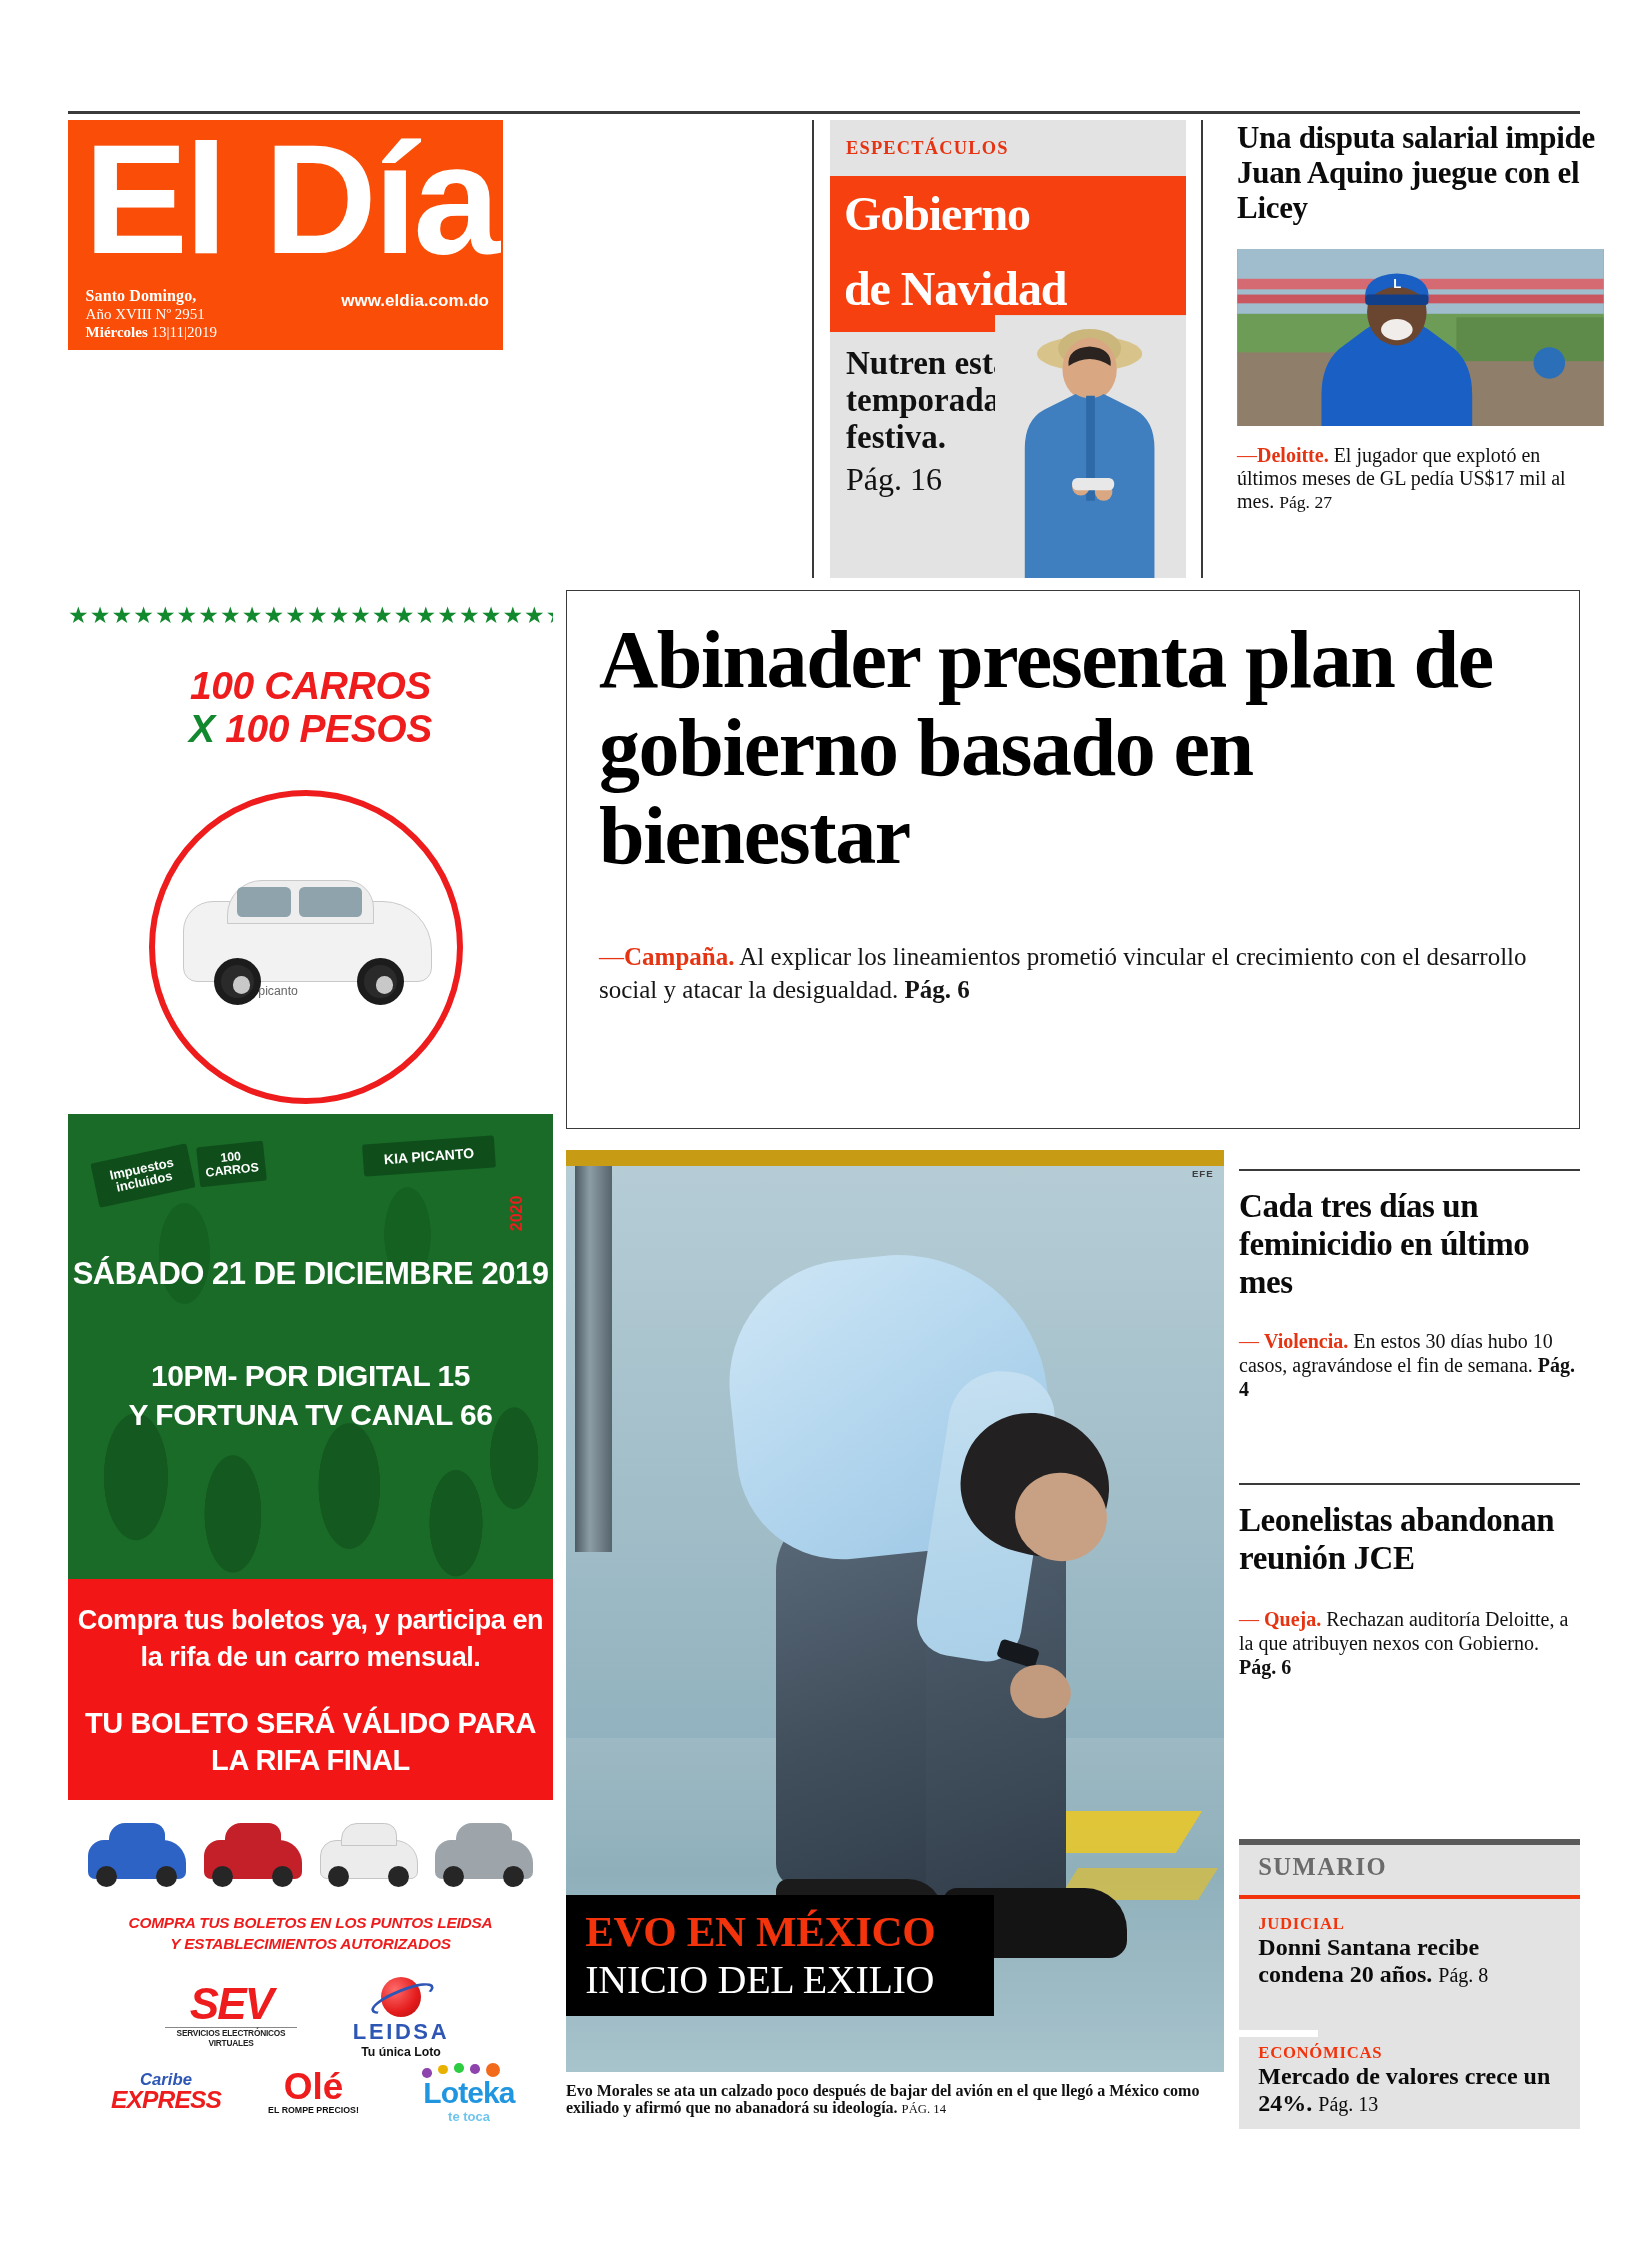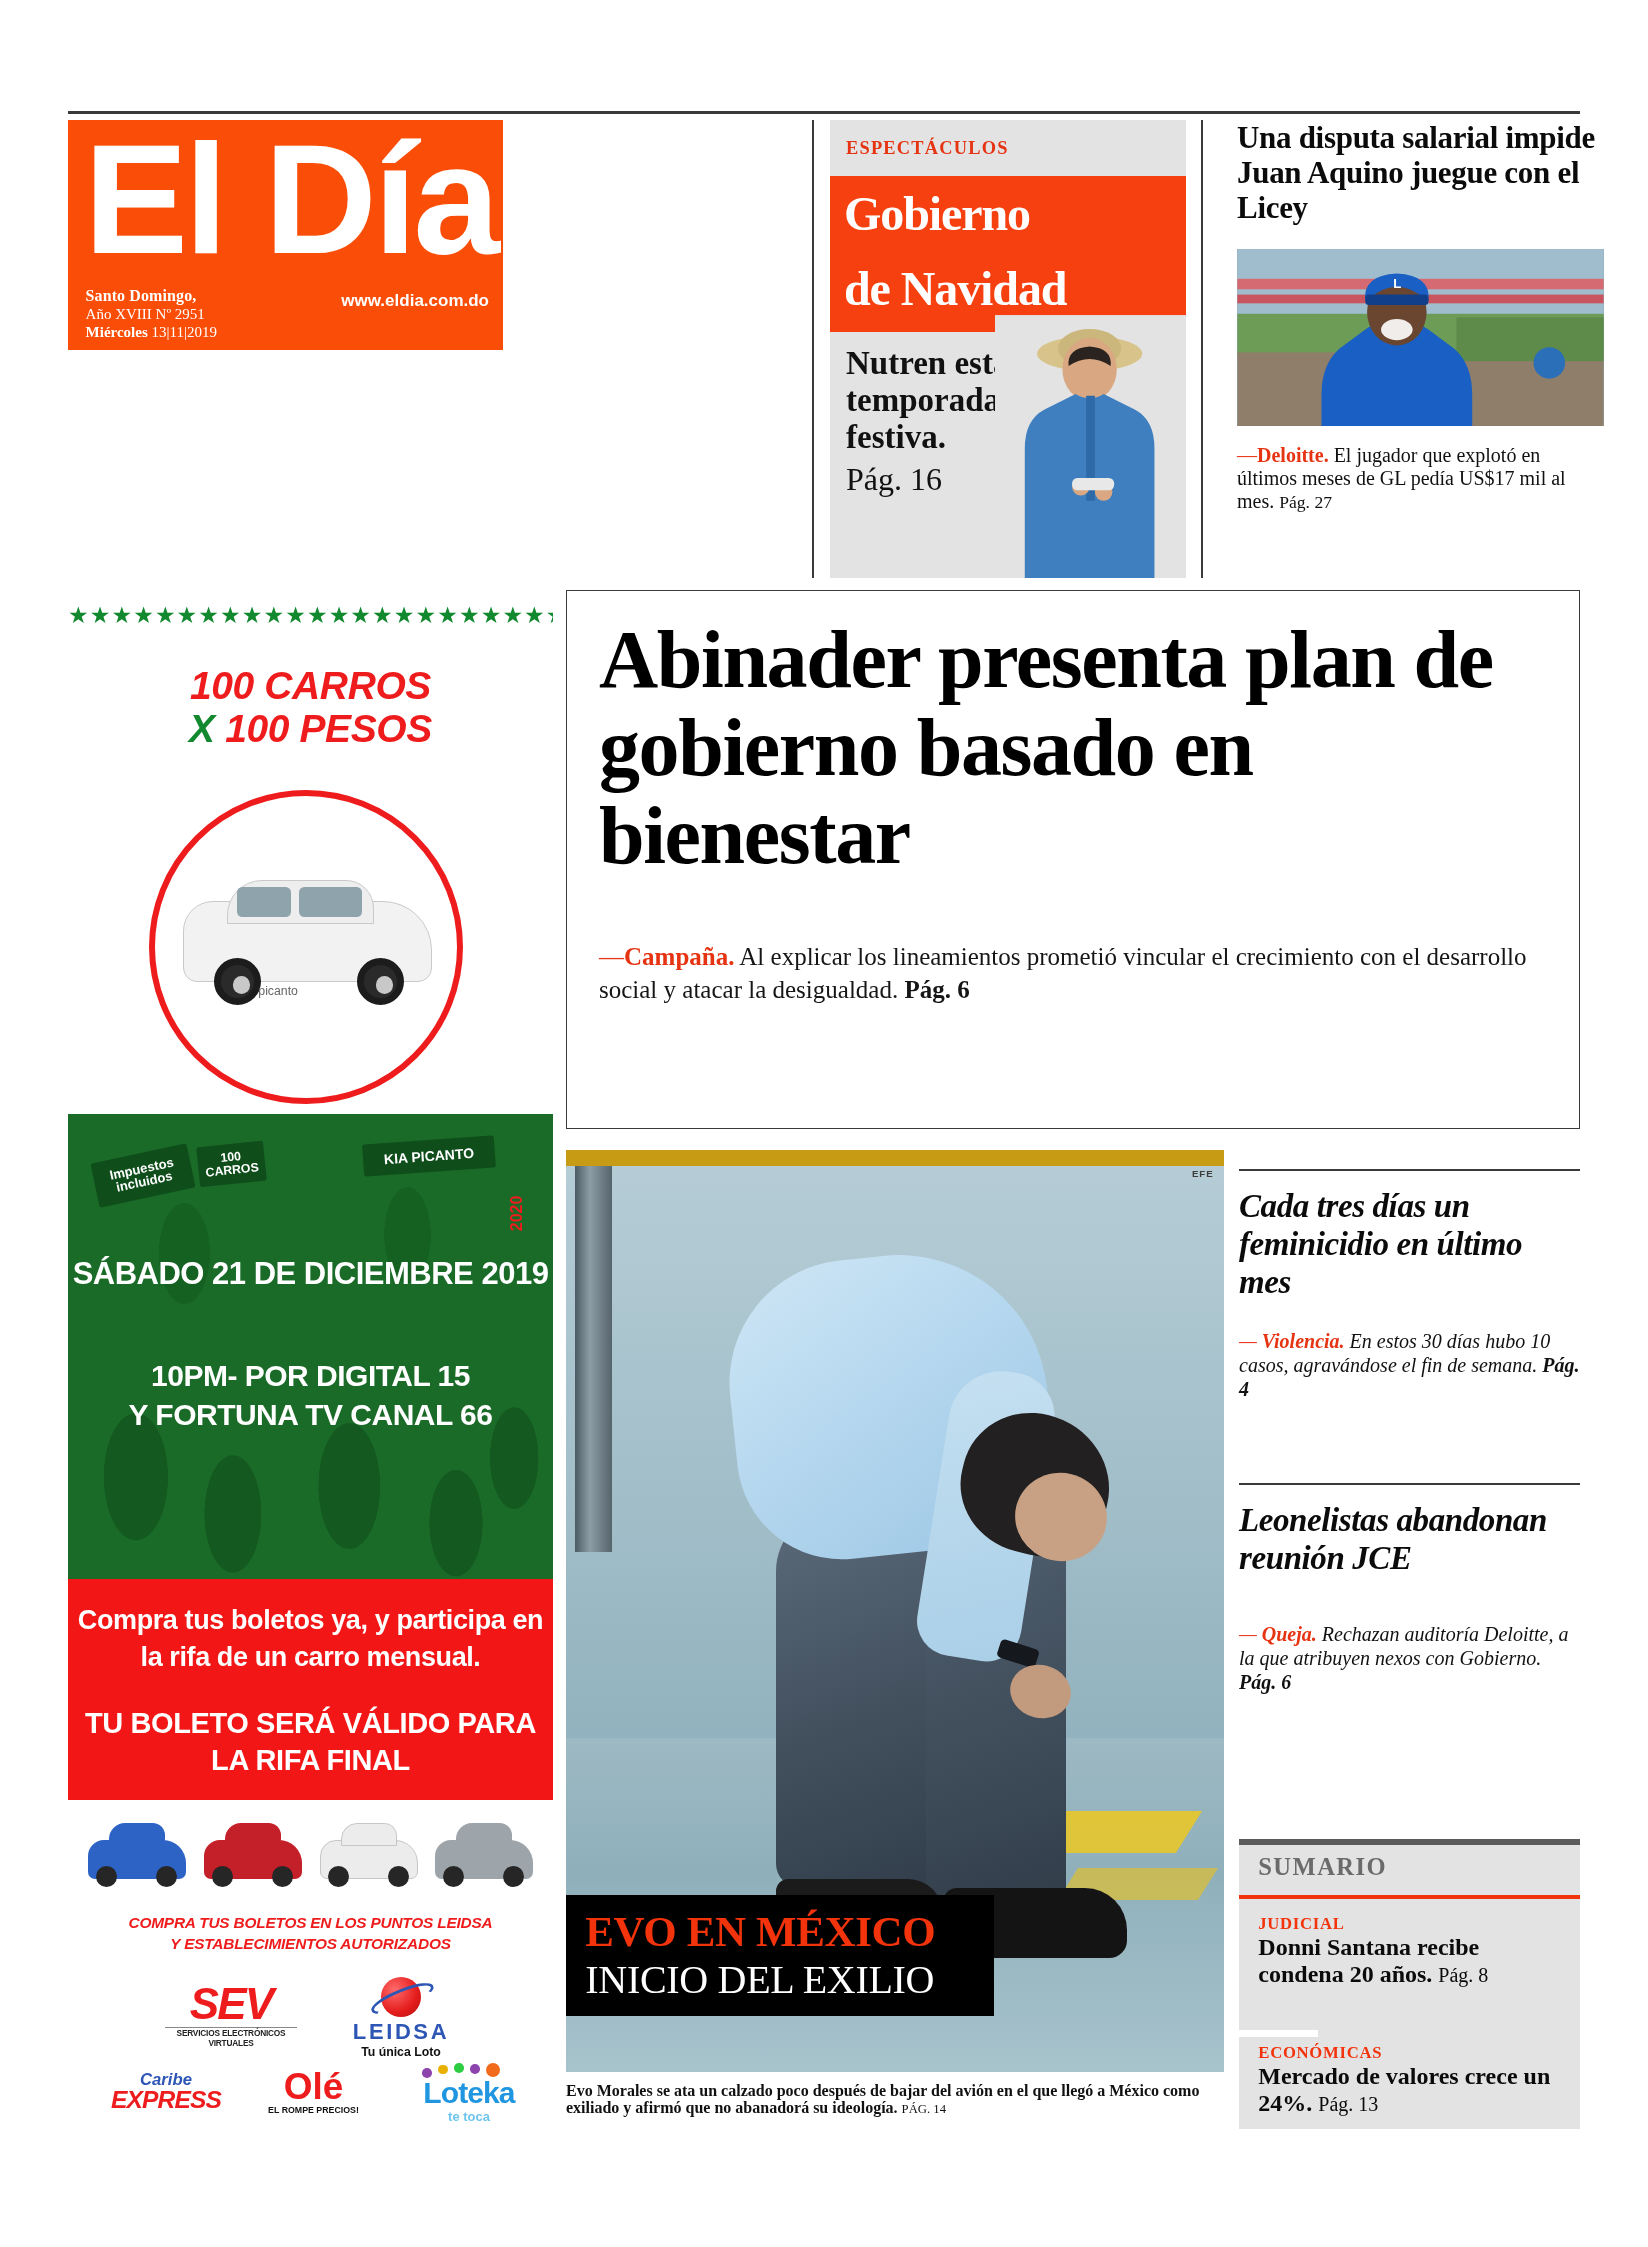--- a/index.html
+++ b/index.html
@@ -548,21 +548,21 @@
     left: 566px; top: 2082px;
     width: 658px;
     font-weight: bold; font-size: 16px; line-height: 17px;
     color: #111;
   }
   .photo-credit .pg {
     font-weight: normal; font-size: 12.7px;
   }
 
   
-  .rc { position: absolute; left: 1239px; width: 341px; font-style: italic; }
+  .rc { position: absolute; left: 1239px; width: 341px; }
   .rc-rule { position: absolute; left: 1239px; width: 341px; height: 1.8px; background: #3a3a3a; }
   .rc h3 {
     font-weight: bold; font-size: 33px; line-height: 38px;
     letter-spacing: -0.4px; color: #0b0b0b;
   }
   .rc p {
     font-size: 20px; line-height: 24px; color: #111;
   }
   .rc p b { font-weight: bold; }
 
@@ -824,21 +824,21 @@
     <p style="margin-top:28px;">
       <span style="color:#E63312;">—</span> <b style="color:#E63312;">Violencia.</b>
       <span>En estos 30 días hubo 10 casos, agravándose el fin de semana.</span>
       <b>Pág. 4</b>
     </p>
   </div>
 
   <div class="rc-rule" style="top:1483px;"></div>
   <div class="rc" style="top:1501px;">
     <h3>Leonelistas abandonan reunión JCE</h3>
-    <p style="margin-top:45px;">
+    <p style="margin-top:30px;">
       <span style="color:#E63312;">—</span> <b style="color:#E63312;">Queja.</b>
       <span>Rechazan auditoría Deloitte, a la que atribuyen nexos con Gobierno.</span>
       <b>Pág. 6</b>
     </p>
   </div>
 
   <div class="sumario">
     <div class="sum-topbar"></div>
     <div class="sum-title">SUMARIO</div>
     <div class="sum-rule"></div>

